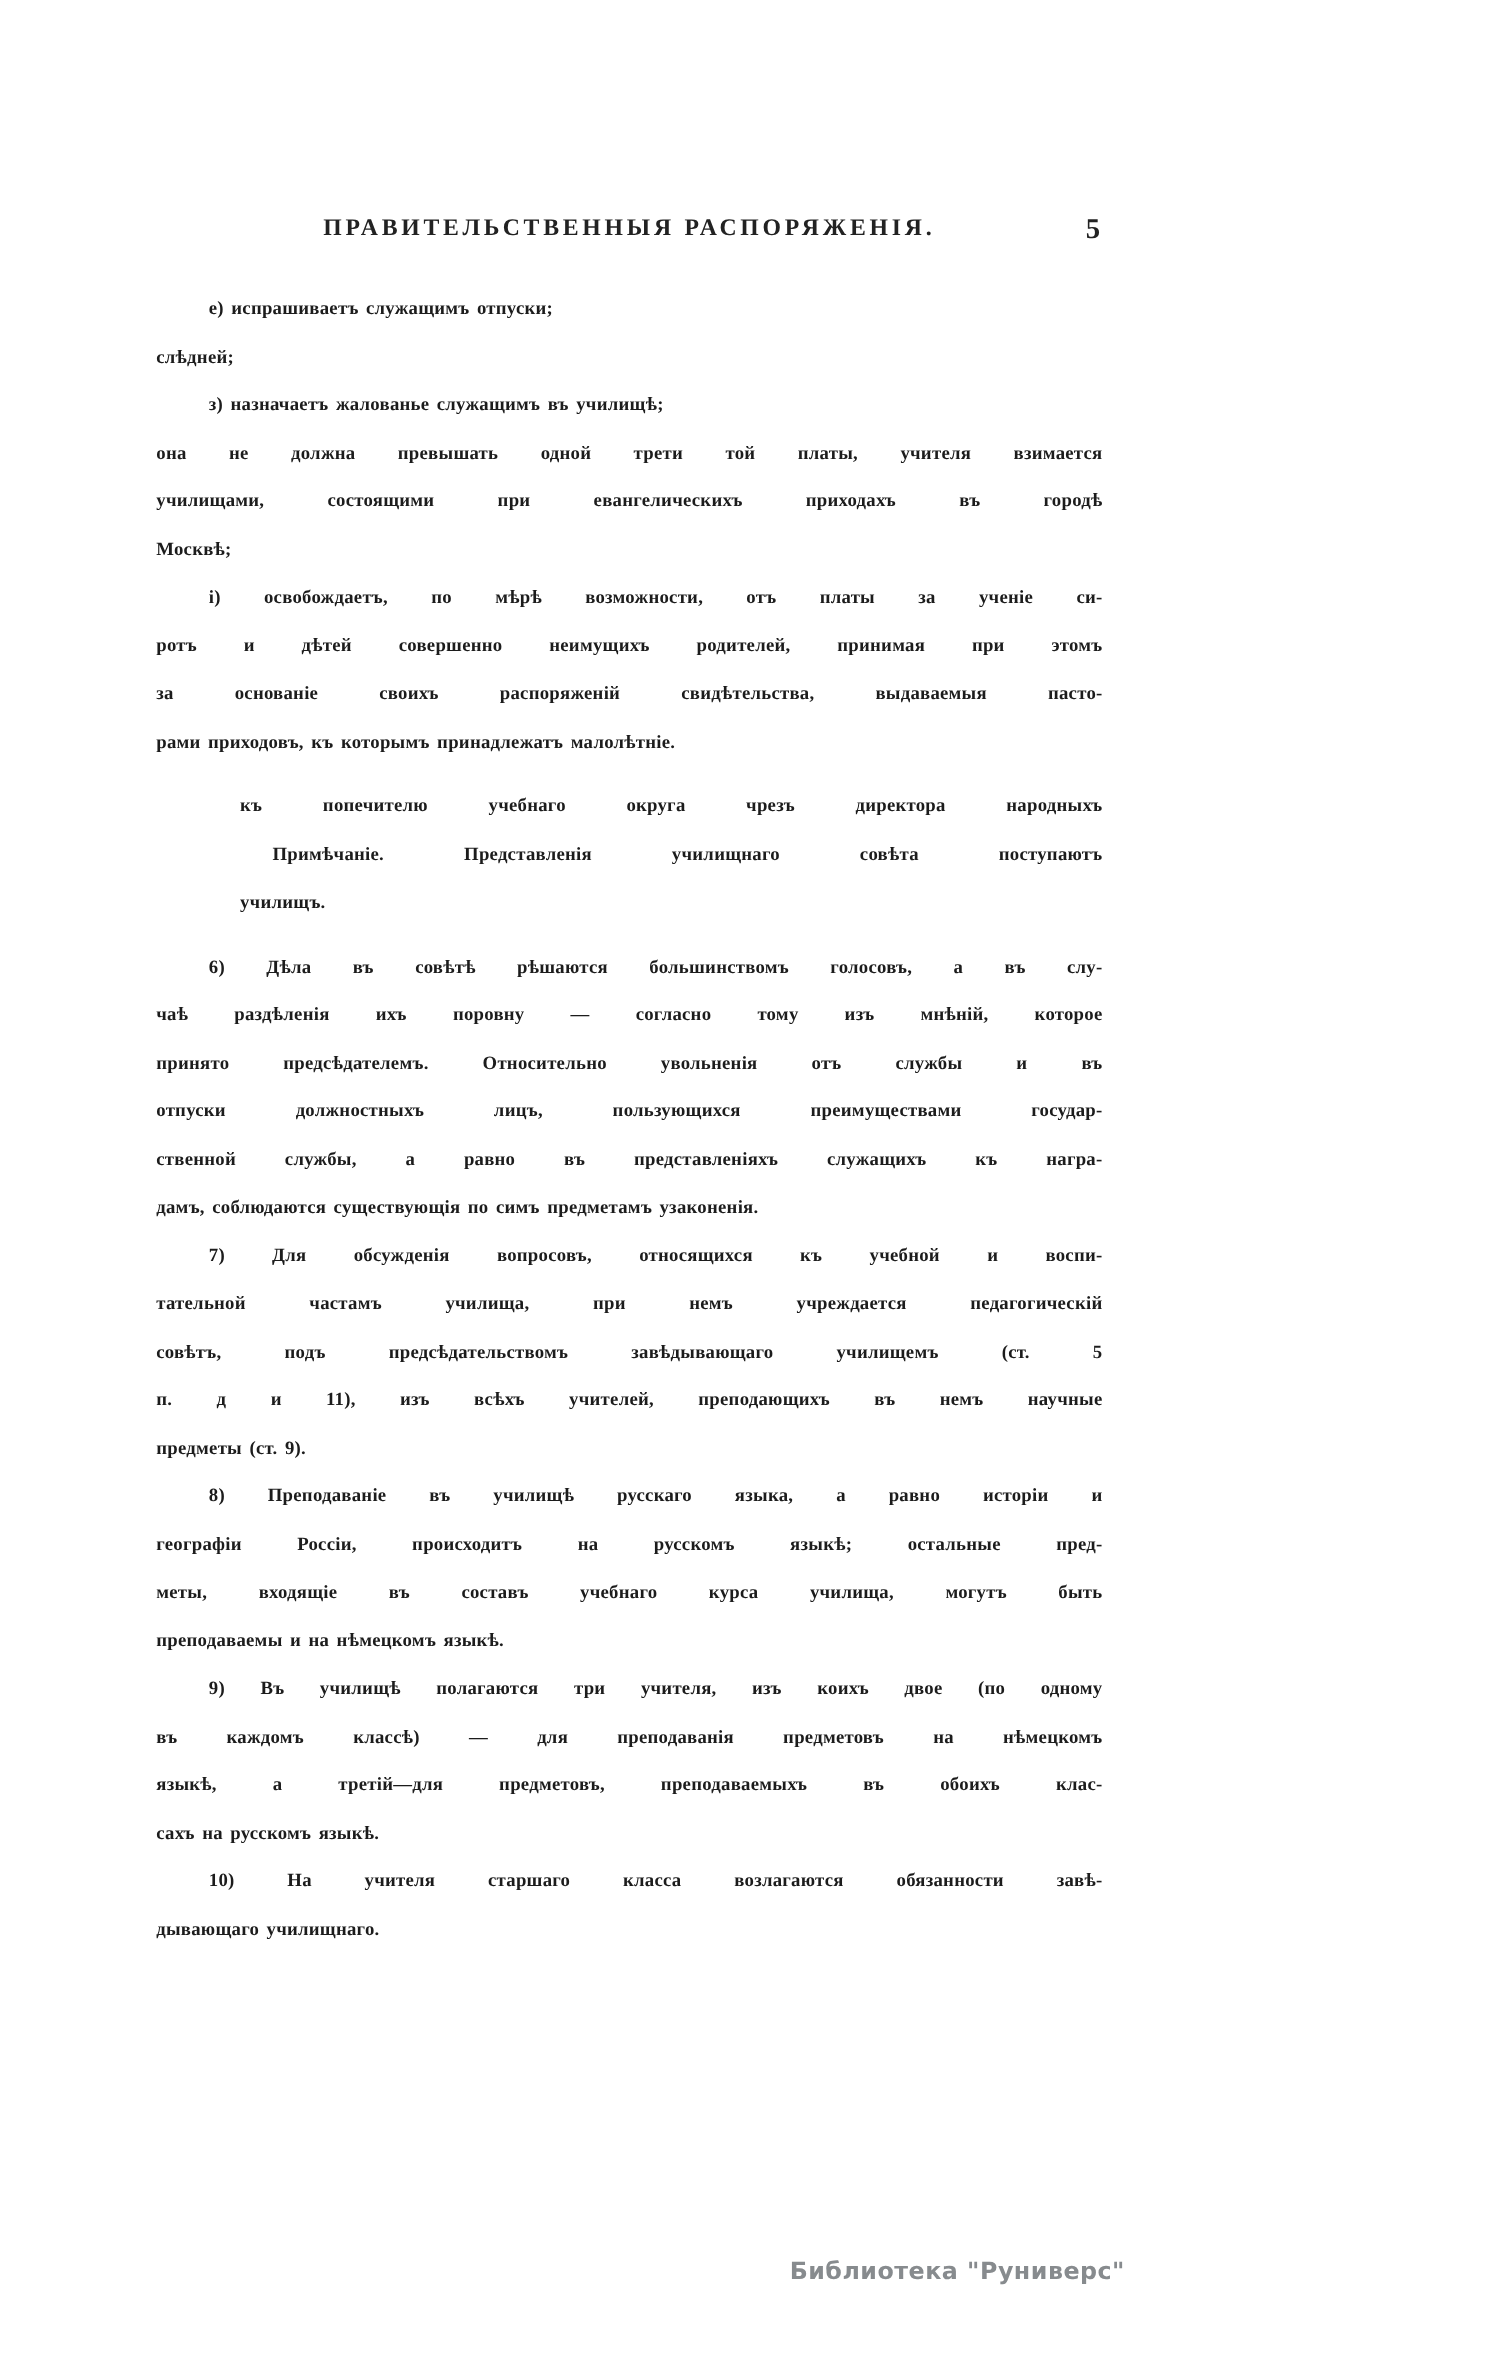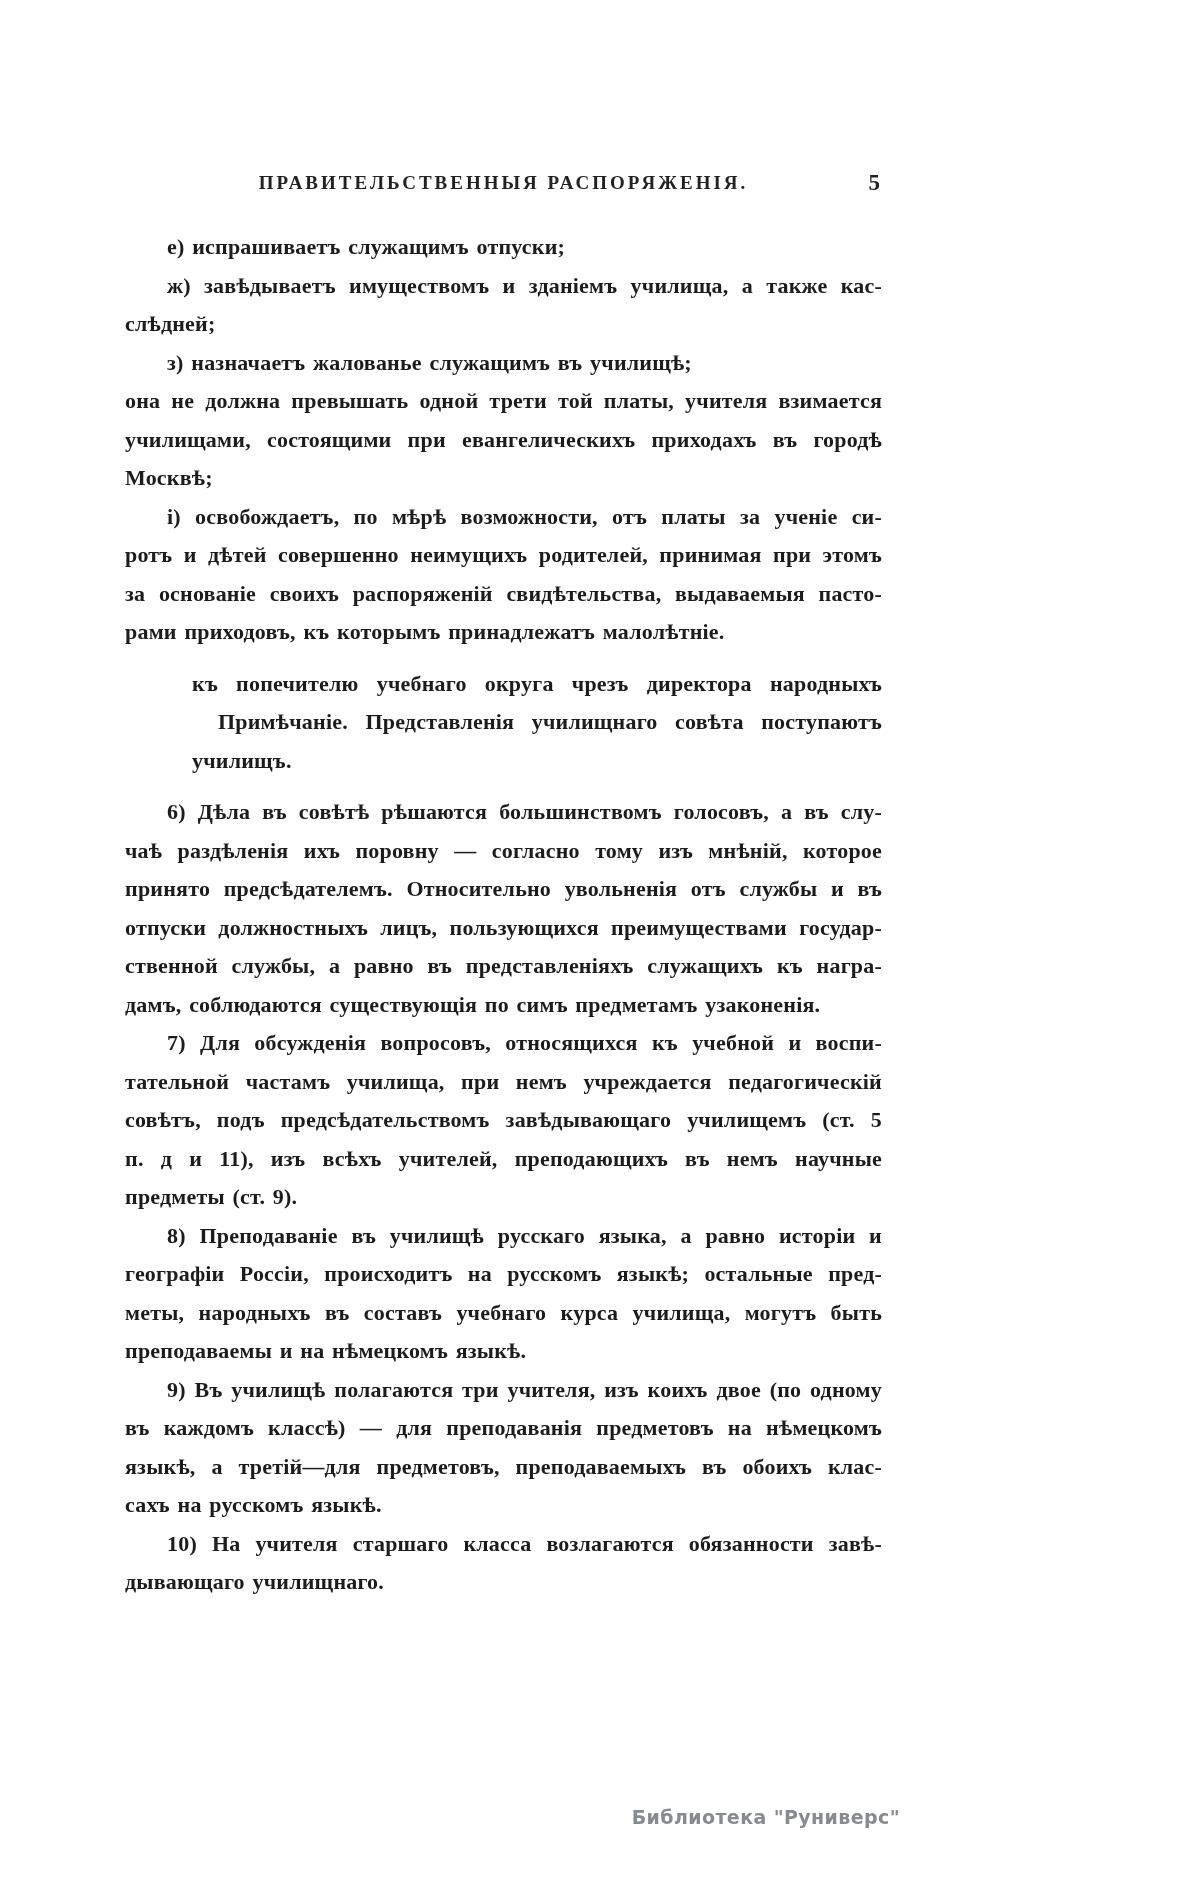--- a/index.html
+++ b/index.html
@@ -26,21 +26,21 @@
   .page-number{
     position:absolute;
     top:-2px;right:2px;
     font-size:23px;
     font-weight:bold;
     color:#222;
   }
   .doc-body{
     position:absolute;
     top:228px;left:125px;width:757px;
-    font-size:22px;
+    font-size:15px;
     font-weight:bold;
     letter-spacing:0.2px;
     word-spacing:2px;
   }
   .line{
     line-height:38.5px;
     white-space:normal;
   }
   .line.j{
     text-align:justify;
@@ -74,21 +74,20 @@
   <div class="header-row">
     <div class="running-title">ПРАВИТЕЛЬСТВЕННЫЯ РАСПОРЯЖЕНІЯ.</div>
     <div class="page-number">5</div>
   </div>
 
   <div class="doc-body" id="doc-body">
       <div class="para body">
         <div class="line first">е) испрашиваетъ служащимъ отпуски;</div>
       </div>
       <div class="para body">
-        <div class="line j first">ж) завѣдываетъ имуществомъ и зданіемъ училища, а также кас-</div>
         <div class="line">слѣдней;</div>
       </div>
       <div class="para body">
         <div class="line first">з) назначаетъ жалованье служащимъ въ училищѣ;</div>
       </div>
       <div class="para body">
         <div class="line j">она не должна превышать одной трети той платы, учителя взимается</div>
         <div class="line j">училищами, состоящими при евангелическихъ приходахъ въ городѣ</div>
         <div class="line">Москвѣ;</div>
       </div>
@@ -114,21 +113,21 @@
       <div class="para body">
         <div class="line j first">7) Для обсужденія вопросовъ, относящихся къ учебной и воспи-</div>
         <div class="line j">тательной частамъ училища, при немъ учреждается педагогическій</div>
         <div class="line j">совѣтъ, подъ предсѣдательствомъ завѣдывающаго училищемъ (ст. 5</div>
         <div class="line j">п. д и 11), изъ всѣхъ учителей, преподающихъ въ немъ научные</div>
         <div class="line">предметы (ст. 9).</div>
       </div>
       <div class="para body">
         <div class="line j first">8) Преподаваніе въ училищѣ русскаго языка, а равно исторіи и</div>
         <div class="line j">географіи Россіи, происходитъ на русскомъ языкѣ; остальные пред-</div>
-        <div class="line j">меты, народныхъ въ составъ учебнаго курса училища, могутъ быть</div>
+        <div class="line j">меты, входящіе въ составъ учебнаго курса училища, могутъ быть</div>
         <div class="line">преподаваемы и на нѣмецкомъ языкѣ.</div>
       </div>
       <div class="para body">
         <div class="line j first">9) Въ училищѣ полагаются три учителя, изъ коихъ двое (по одному</div>
         <div class="line j">въ каждомъ классѣ) — для преподаванія предметовъ на нѣмецкомъ</div>
         <div class="line j">языкѣ, а третій—для предметовъ, преподаваемыхъ въ обоихъ клас-</div>
         <div class="line">сахъ на русскомъ языкѣ.</div>
       </div>
       <div class="para body">
         <div class="line j first">10) На учителя старшаго класса возлагаются обязанности завѣ-</div>

